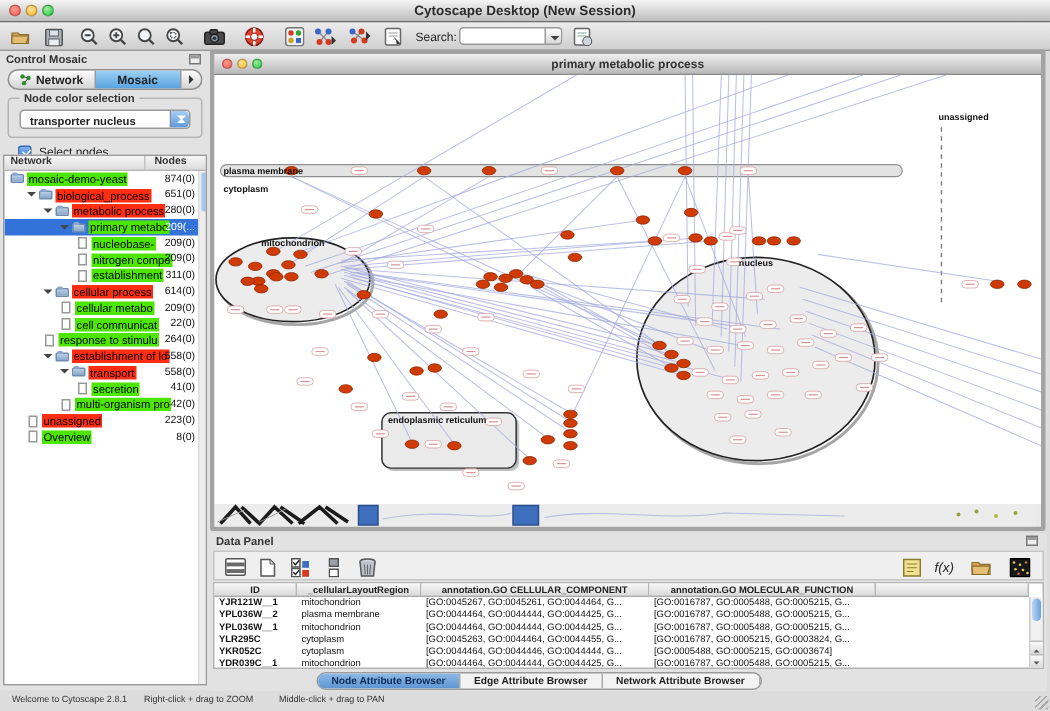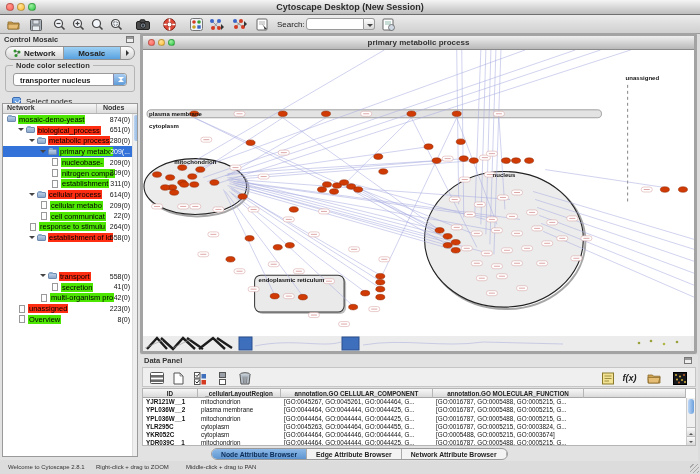--- a/index.html
+++ b/index.html
@@ -348,21 +348,21 @@
           <span class="tw file"></span>
           <span class="tree-label green">response to stimulu</span>
           <span class="tree-count">264(0)</span>
         </div>
         <div class="tree-row" style="padding-left: 26px;">
           <span class="tw expander"></span>
           <span class="tw fold"></span>
           <span class="tree-label red">establishment of lo</span>
           <span class="tree-count">558(0)</span>
         </div>
-        <div class="tree-row" style="padding-left: 37px; margin-top: 28px;">
+        <div class="tree-row" style="padding-left: 37px;">
           <span class="tw expander"></span>
           <span class="tw fold"></span>
           <span class="tree-label red">transport</span>
           <span class="tree-count">558(0)</span>
         </div>
         <div class="tree-row" style="padding-left: 48px;">
           <span class="tw file"></span>
           <span class="tree-label green">secretion</span>
           <span class="tree-count">41(0)</span>
         </div>
@@ -715,21 +715,21 @@
         </svg>
     </span>
     <span class="dp-ic" style="right:80px">
       <svg width="12" height="13">
           <rect x="0.5" y="1" width="11" height="11" fill="#f2e394" stroke="#8a7a2a"></rect>
           <line x1="2.5" y1="4" x2="9.5" y2="4" stroke="#8a7a2a" stroke-width="0.8"></line>
           <line x1="2.5" y1="6.5" x2="9.5" y2="6.5" stroke="#8a7a2a" stroke-width="0.8"></line>
           <line x1="2.5" y1="9" x2="7" y2="9" stroke="#8a7a2a" stroke-width="0.8"></line>
         </svg>
     </span>
-    <span class="dp-ic" style="right:58px; font-size:9px; font-style:italic; font-weight:bold; color:#222;text-align:center;">f(x)</span>
+    <span class="dp-ic" style="right:58px; font-size:9px; font-style:italic; font-weight:normal; color:#222;text-align:center;">f(x)</span>
     <span class="dp-ic" style="right:34px">
       <svg width="14" height="11">
           <path d="M1 2 h4.5 l1 1.2 h6.5 v6.8 h-12 z" fill="#d3a757" stroke="#8a6a28" stroke-width="0.8"></path>
           <path d="M1 4.4 h12 l-1.5 5.6 h-10 z" fill="#e6bd74" stroke="#8a6a28" stroke-width="0.8"></path>
         </svg>
     </span>
     <span class="dp-ic" style="right:8px">
       <svg width="14" height="13">
           <rect x="0.5" y="0.5" width="13" height="12" fill="#16181c" stroke="#000"></rect>
           <circle cx="3" cy="3" r="0.9" fill="#e8c23a"></circle>

